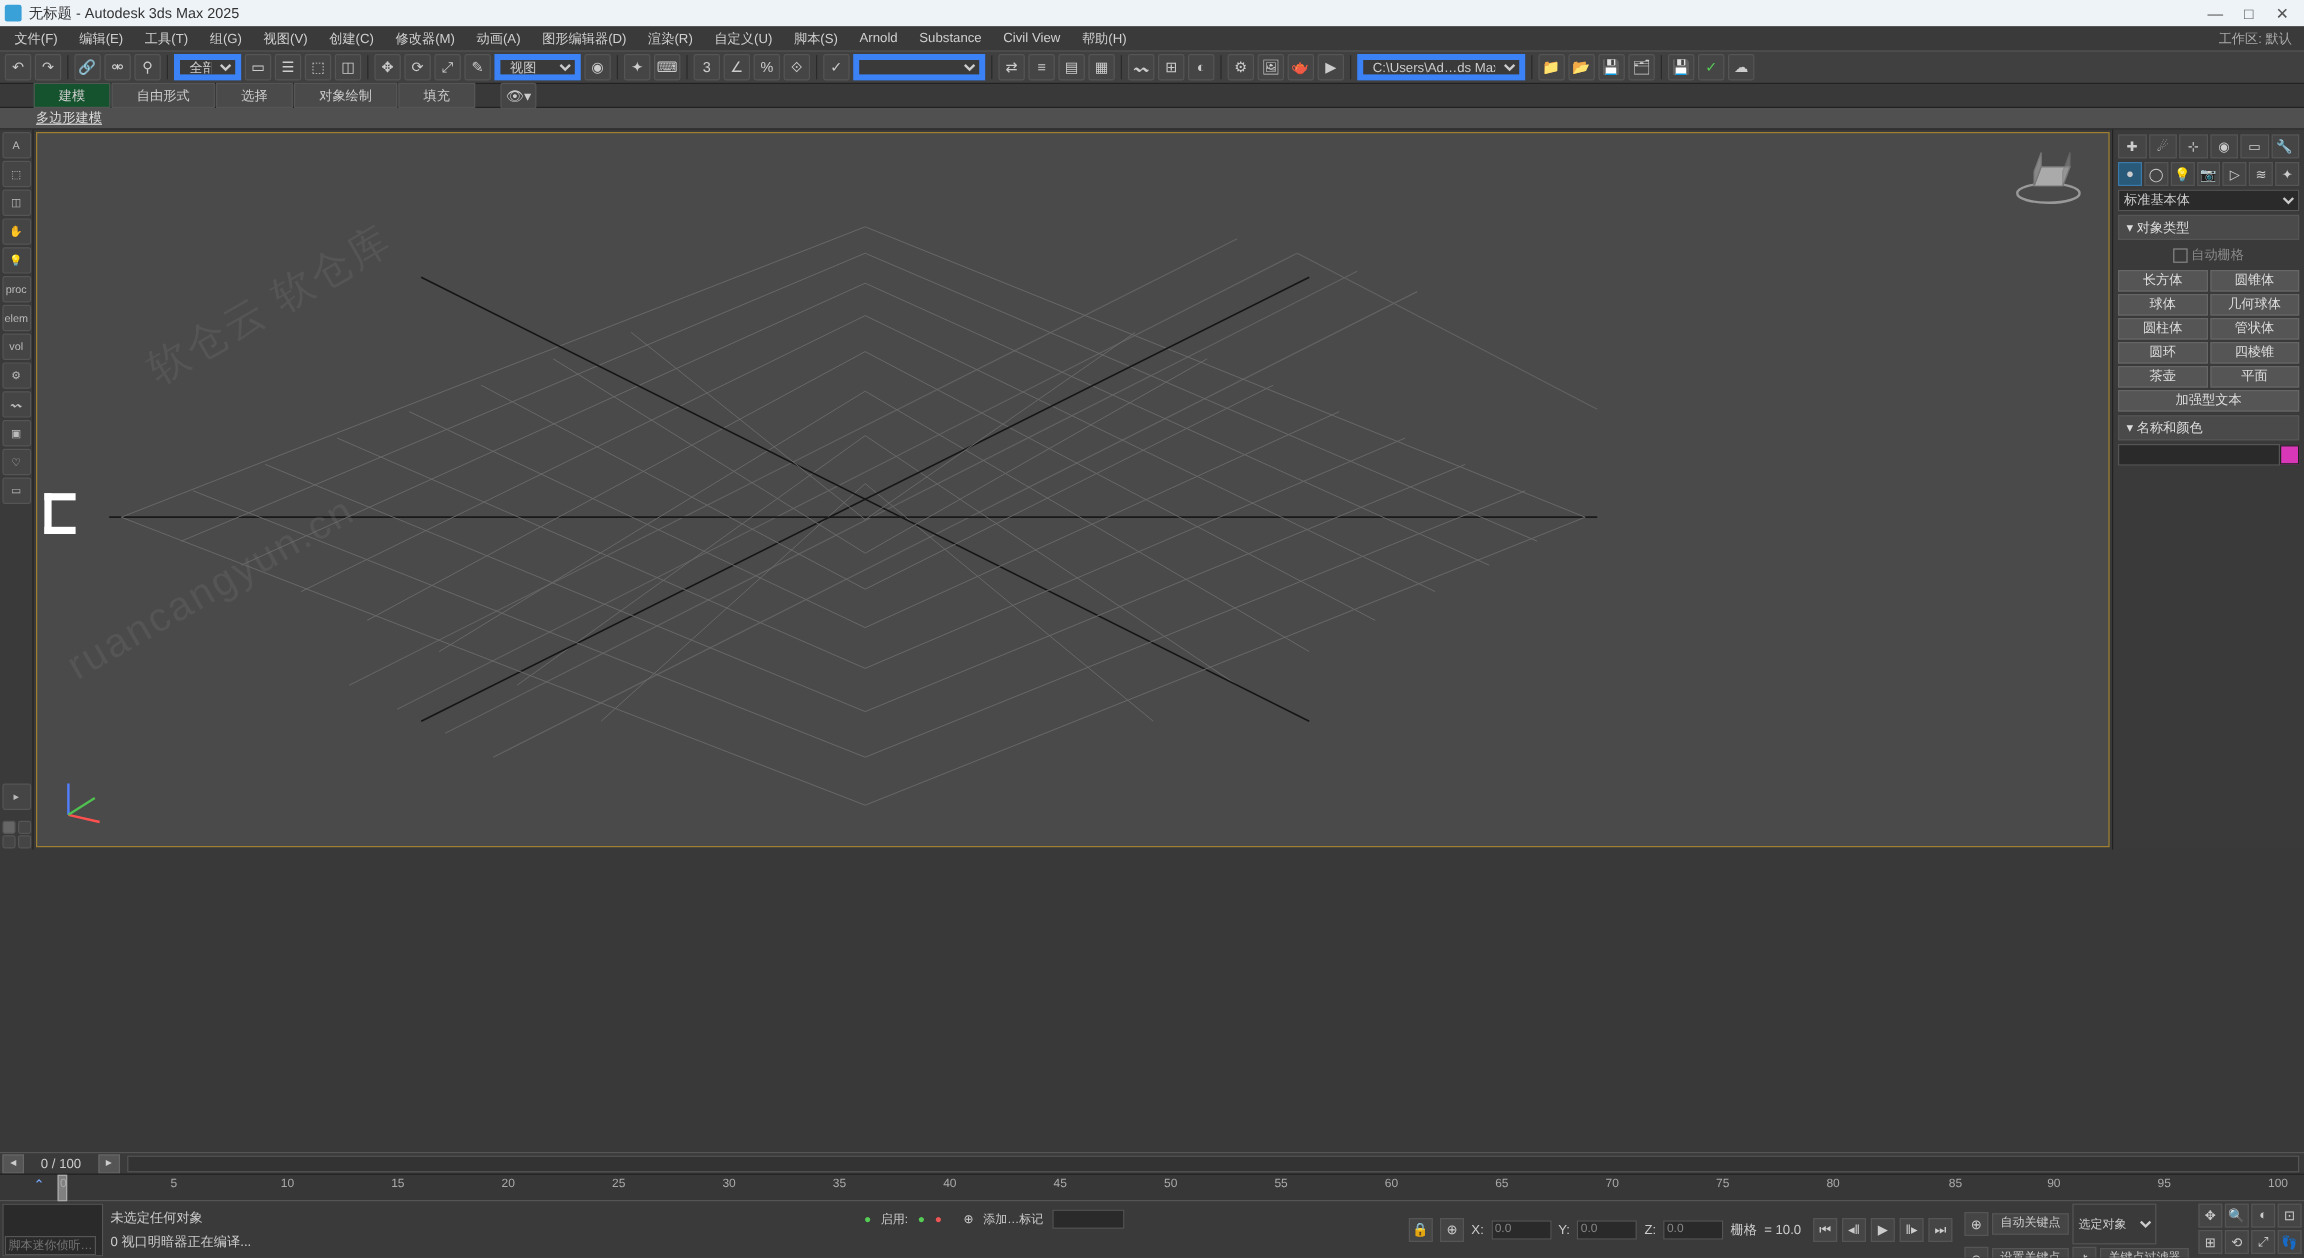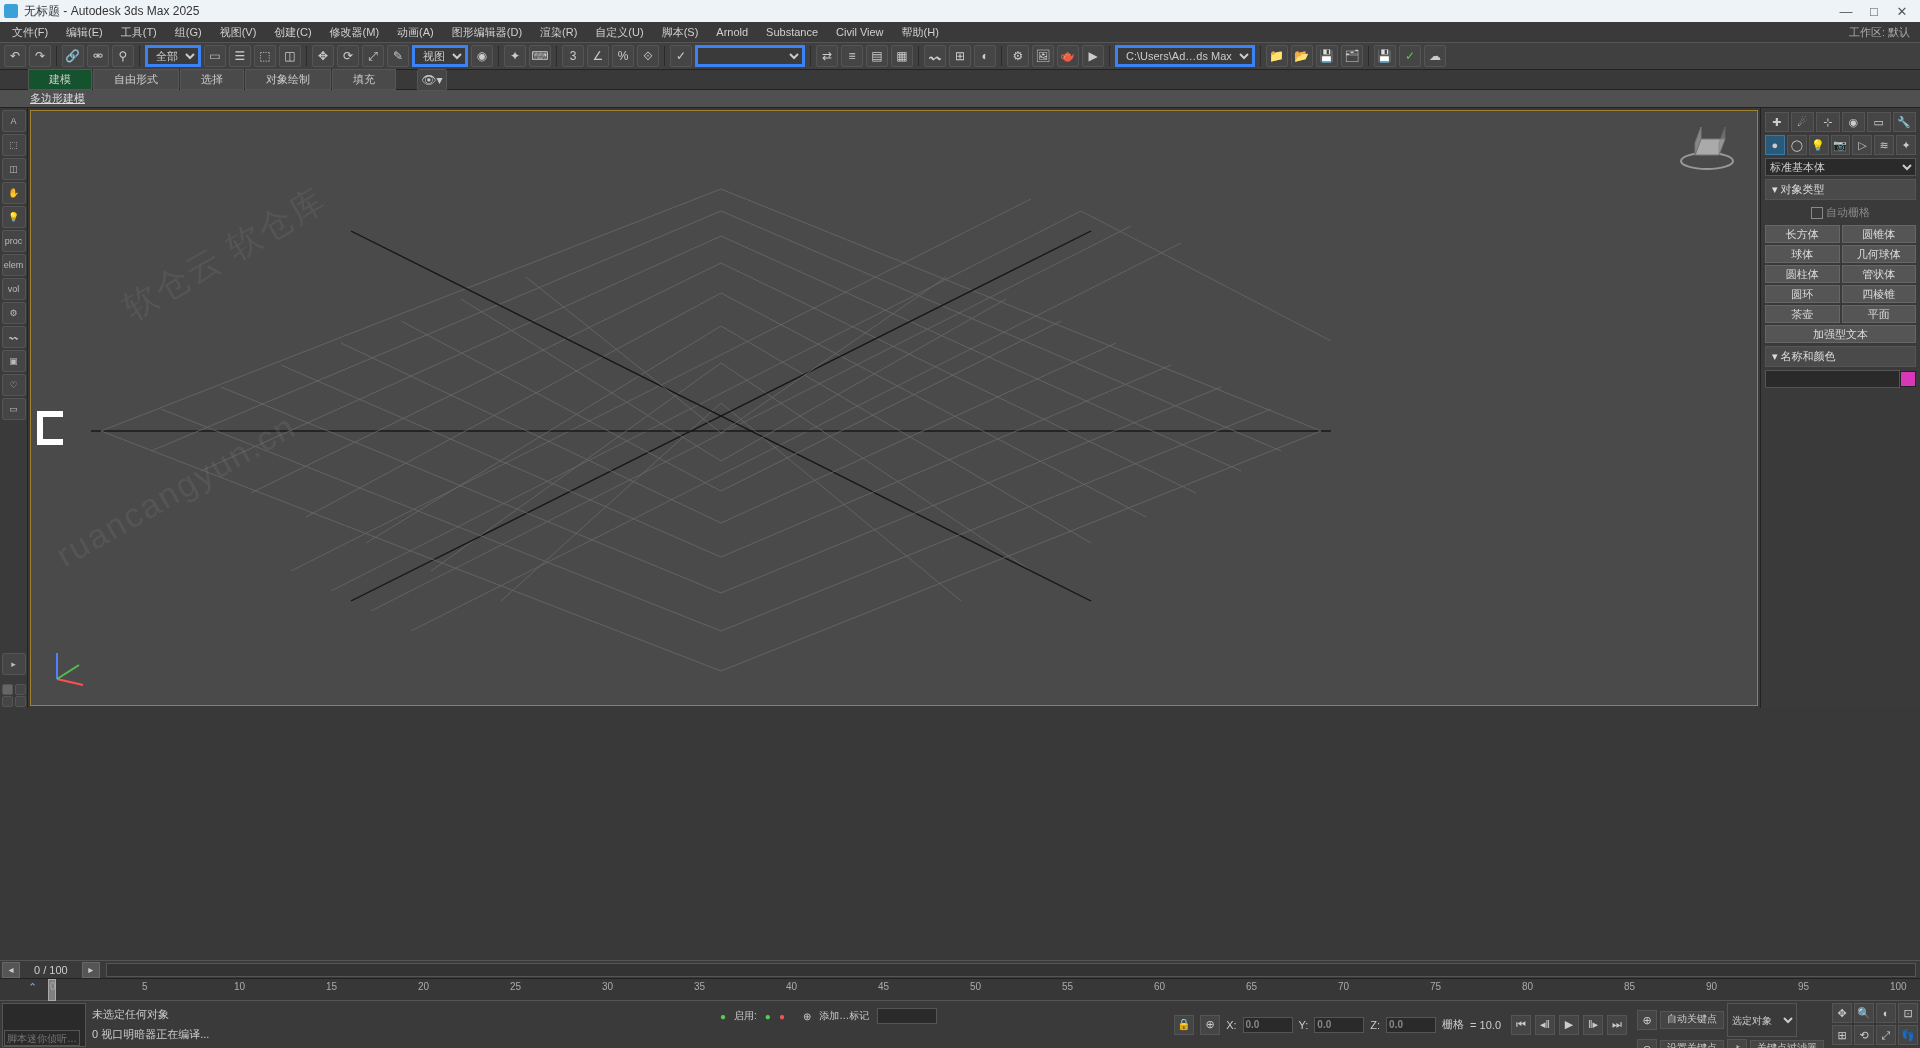--- a/index.html
+++ b/index.html
@@ -7,21 +7,21 @@
 .titlebar { height:22px; background:#eef3f8; color:#333; display:flex; align-items:center; padding:0 4px; font-size:12px; }
 .titlebar .icon { width:14px; height:14px; background:#3aa0d8; margin-right:6px; border-radius:2px; }
 .titlebar .spacer { flex:1; }
 .titlebar .winbtn { width:28px; text-align:center; color:#555; font-size:13px; cursor:pointer; }
 .menubar { height:20px; background:#3a3a3a; display:flex; align-items:center; padding:0 4px; gap:2px; }
 .menubar .menu { padding:2px 8px; cursor:pointer; color:#d0d0d0; }
 .menubar .right { margin-left:auto; color:#aaa; padding:2px 6px; }
 .toolbar { height:28px; background:#404040; border-top:1px solid #555; border-bottom:1px solid #222; display:flex; align-items:center; padding:0 4px; gap:3px; }
 .tb-ico { width:22px; height:22px; background:#454545; border:1px solid #555; border-radius:2px; display:flex; align-items:center; justify-content:center; cursor:pointer; font-size:12px; color:#ccc; }
 .tb-sep { width:1px; height:20px; background:#2a2a2a; margin:0 2px; }
-.tb-drop { height:22px; background:#3a3a3a; border:3px solid #3b82f6; color:#ccc; font-size:11px; padding:0 4px; }
+.tb-drop { height:22px; background:#3a3a3a; border:5px solid #3b82f6; color:#ccc; font-size:11px; padding:0 4px; }
 .subbar { height:20px; background:#393939; border-bottom:1px solid #222; display:flex; align-items:center; }
 .subbar .tab { padding:2px 20px; background:#4a4a4a; border:1px solid #555; margin-right:1px; cursor:pointer; font-size:11px; }
 .subbar .tab.active { background:#14532d; }
 .subbar2 { height:18px; background:#505050; display:flex; align-items:center; padding:0 10px; font-size:11px; color:#ddd; border-bottom:1px solid #222;text-decoration:underline;}
 .main { display:flex; height:600px; }
 .lsidebar { width:28px; background:#3a3a3a; border-right:1px solid #222; display:flex; flex-direction:column; padding-top:2px; gap:2px;}
 .ls-ico { width:24px; height:22px; margin:0 auto; background:#454545; border:1px solid #555; border-radius:2px; cursor:pointer; display:flex;align-items:center;justify-content:center;font-size:9px;color:#bbb;}
 .viewport { flex:1; position:relative; border:1px solid #a08030; margin:2px; background:#4a4a4a; overflow:hidden;}
 .viewcube { position:absolute; top:10px; right:20px; width:60px; height:50px; }
 .axis-gizmo { position:absolute; bottom:18px; left:18px; }
@@ -41,21 +41,21 @@
 .timebtn { width:18px;height:16px; background:#555; border:1px solid #666; color:#ccc; text-align:center; line-height:14px; cursor:pointer; margin:0 2px; font-size:10px;}
 .timelabel { padding:0 12px; color:#ccc; font-size:11px; }
 .timeline { height:22px; background:#373737; position:relative; border-top:1px solid #222; }
 .timeline .tick { position:absolute; top:2px; font-size:10px; color:#aaa; }
 .timeslider { position:absolute; top:0; width:8px; height:22px; background:#808080; border:1px solid #aaa; cursor:pointer; }
 .statusbar { height:48px; background:#3a3a3a; border-top:1px solid #555; display:flex; }
 .sb-left { width:84px; height:44px; margin:2px; background:#2a2a2a; border:1px solid #555; }
 .sb-mid { flex:1; padding:4px; font-size:11px; color:#ccc; display:flex; flex-direction:column; justify-content:space-around; }
 .sb-script { position:absolute; left:4px; bottom:2px; width:76px; height:16px; background:#2a2a2a; border:1px solid #555; color:#888; font-size:10px; padding:1px 2px;}
 .sb-coords { display:flex; align-items:center; gap:6px; padding:0 6px; }
-.coord-in { width:50px; height:16px; background:#2a2a2a; border:1px solid #555; color:#888; font-size:10px; padding:0 2px;font-weight:bold; }
+.coord-in { width:50px; height:16px; background:#2a2a2a; border:1px solid #555; color:#888; font-size:10px; padding:0 2px; }
 .sb-right { display:flex; align-items:center; padding:0 4px; gap:4px; }
 .playbtn { width:20px;height:20px; background:#454545; border:1px solid #555; cursor:pointer; color:#ccc; display:flex;align-items:center;justify-content:center; font-size:11px;}
 .autogrid-check { width:12px;height:12px; border:1px solid #888; display:inline-block; vertical-align:middle; margin-right:3px;}
 .sb-drop { height:34px; background:#3a3a3a; border:1px solid #555; color:#ccc; font-size:10px; width:70px;}
 .keybtn { height:18px; padding:0 6px; background:#454545; border:1px solid #555; color:#ccc; font-size:10px; cursor:pointer; }
 svg { display:block; }
 .watermark { position:absolute; color:rgba(120,120,120,0.25); font-size:34px; transform:rotate(-30deg); pointer-events:none; font-weight:300; letter-spacing:2px;}
 </style>
 </head>
 <body>
@@ -100,21 +100,21 @@
   <select class="tb-drop" style="width:56px"><option>全部</option></select>
   <div class="tb-ico">▭</div>
   <div class="tb-ico">☰</div>
   <div class="tb-ico">⬚</div>
   <div class="tb-ico">◫</div>
   <div class="tb-sep"></div>
   <div class="tb-ico">✥</div>
   <div class="tb-ico">⟳</div>
   <div class="tb-ico">⤢</div>
   <div class="tb-ico">✎</div>
-  <select class="tb-drop" style="width:56px"><option>视图</option></select>
+  <select class="tb-drop" style="width:72px"><option>视图</option></select>
   <div class="tb-ico">◉</div>
   <div class="tb-sep"></div>
   <div class="tb-ico">✦</div>
   <div class="tb-ico">⌨</div>
   <div class="tb-sep"></div>
   <div class="tb-ico">3</div>
   <div class="tb-ico">∠</div>
   <div class="tb-ico">%</div>
   <div class="tb-ico">⟐</div>
   <div class="tb-sep"></div>

